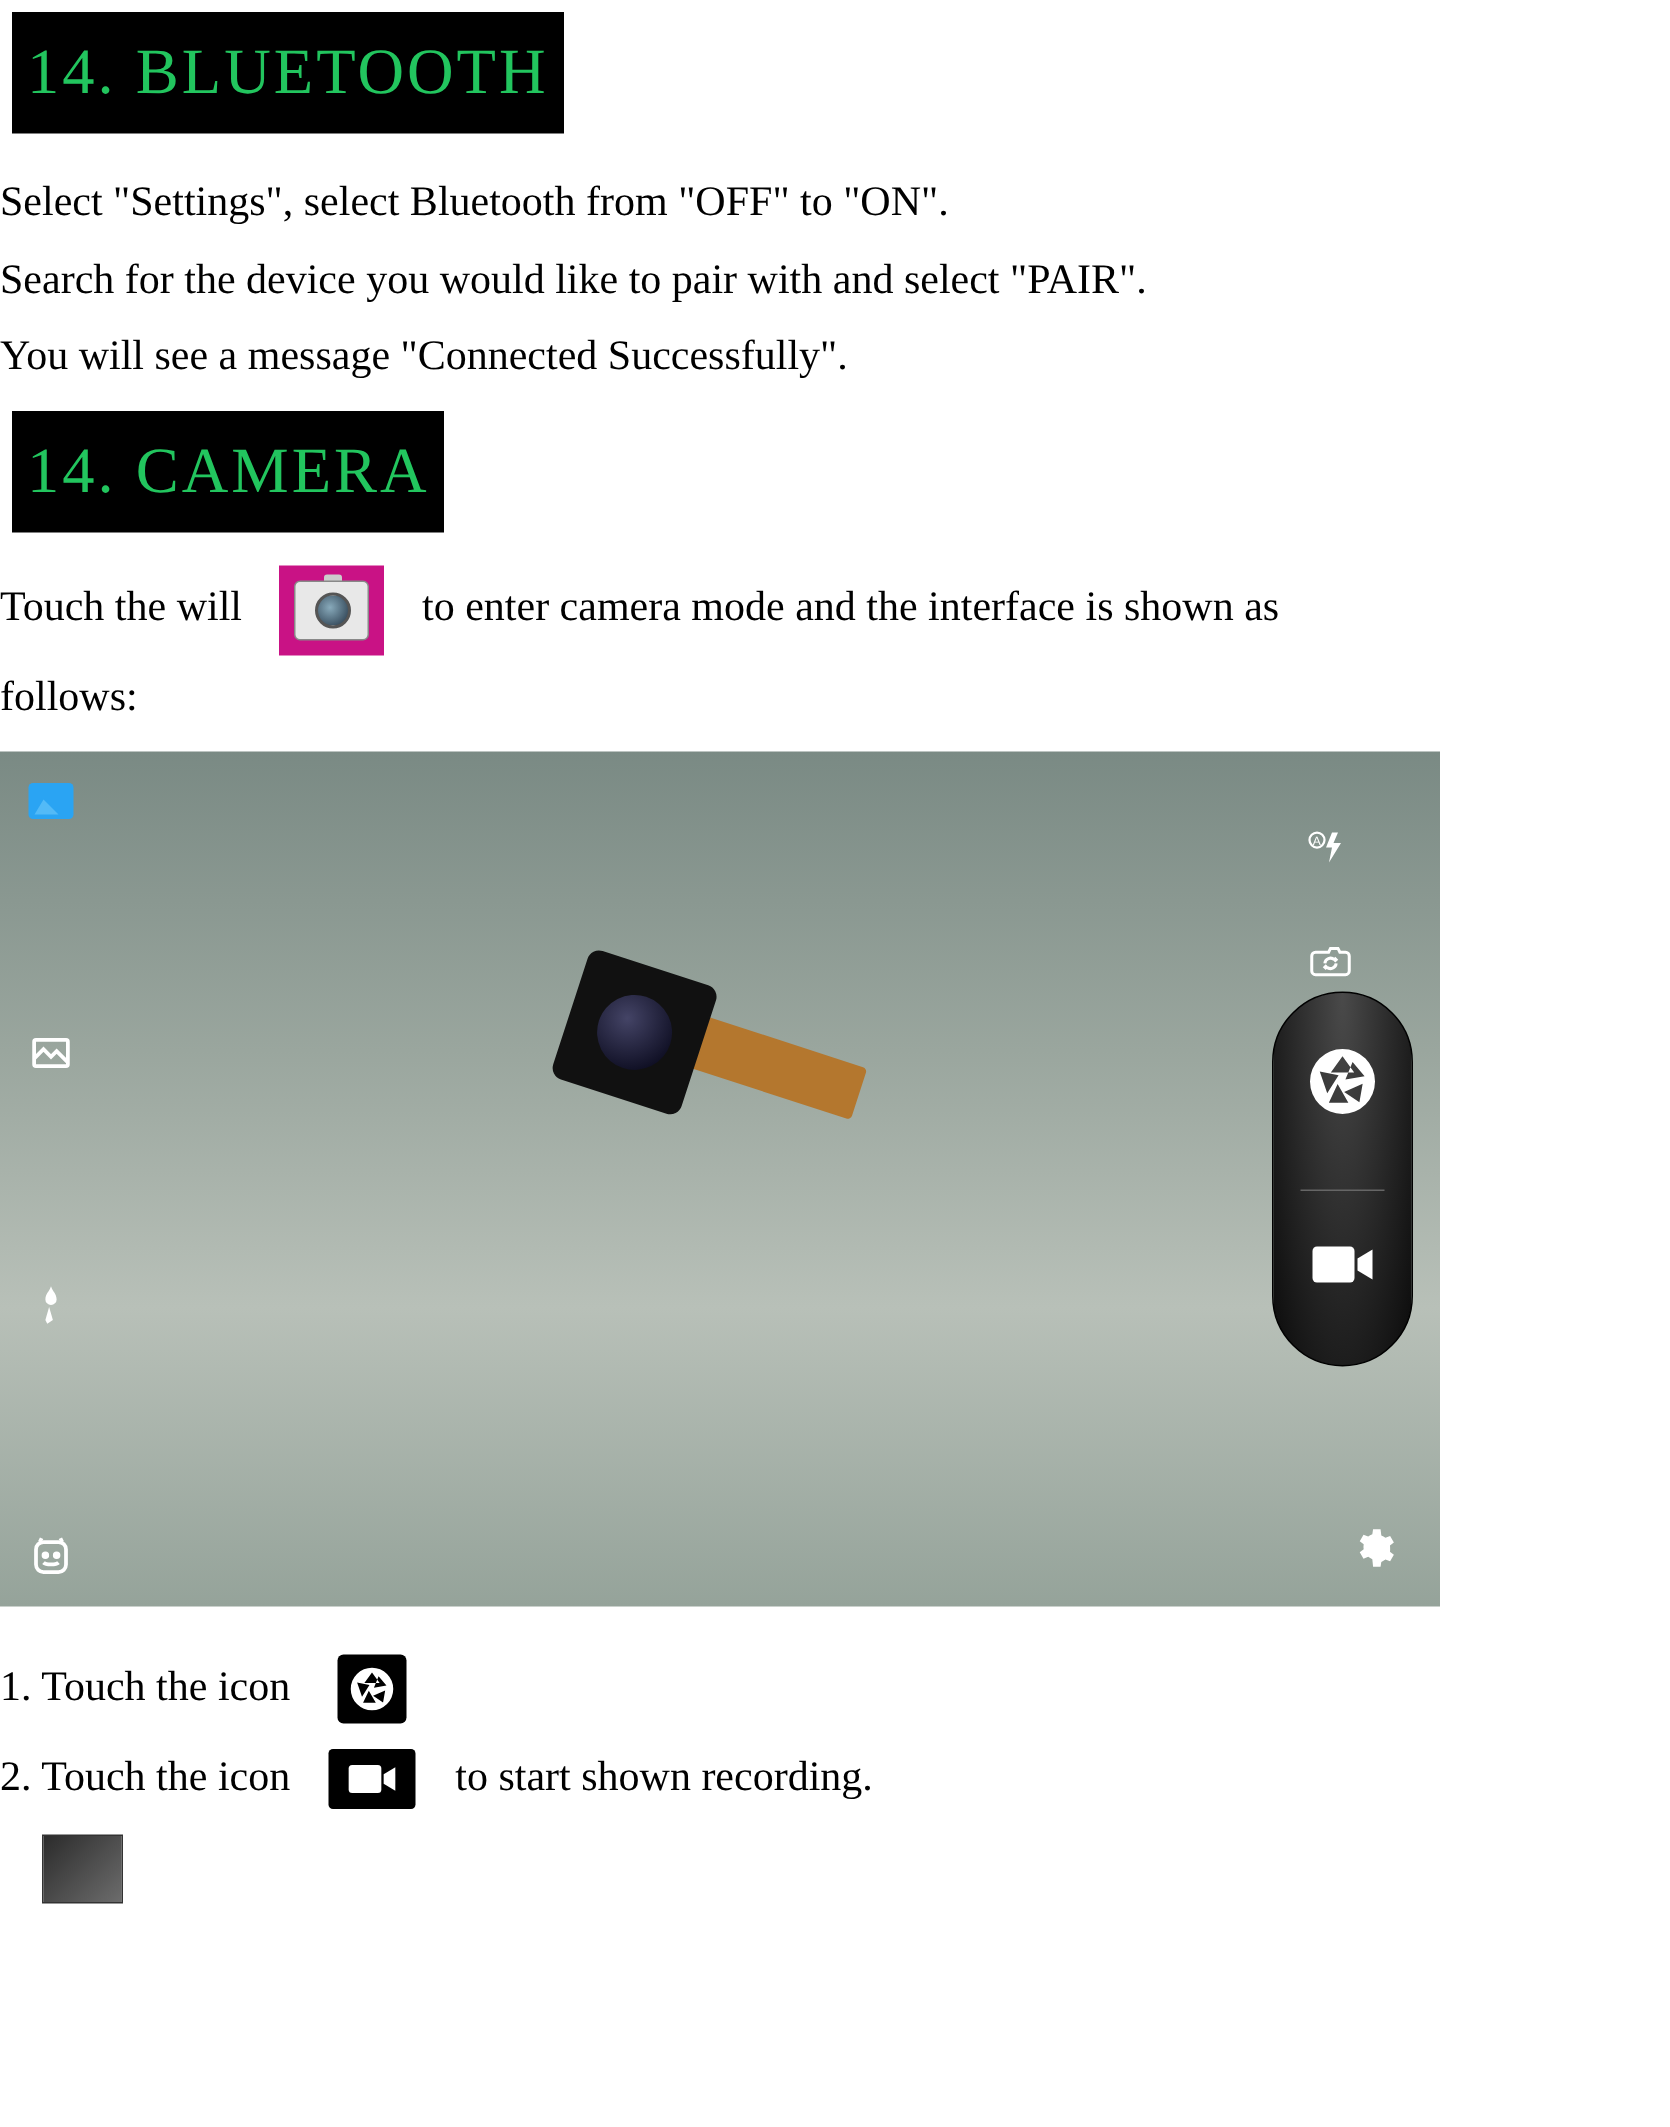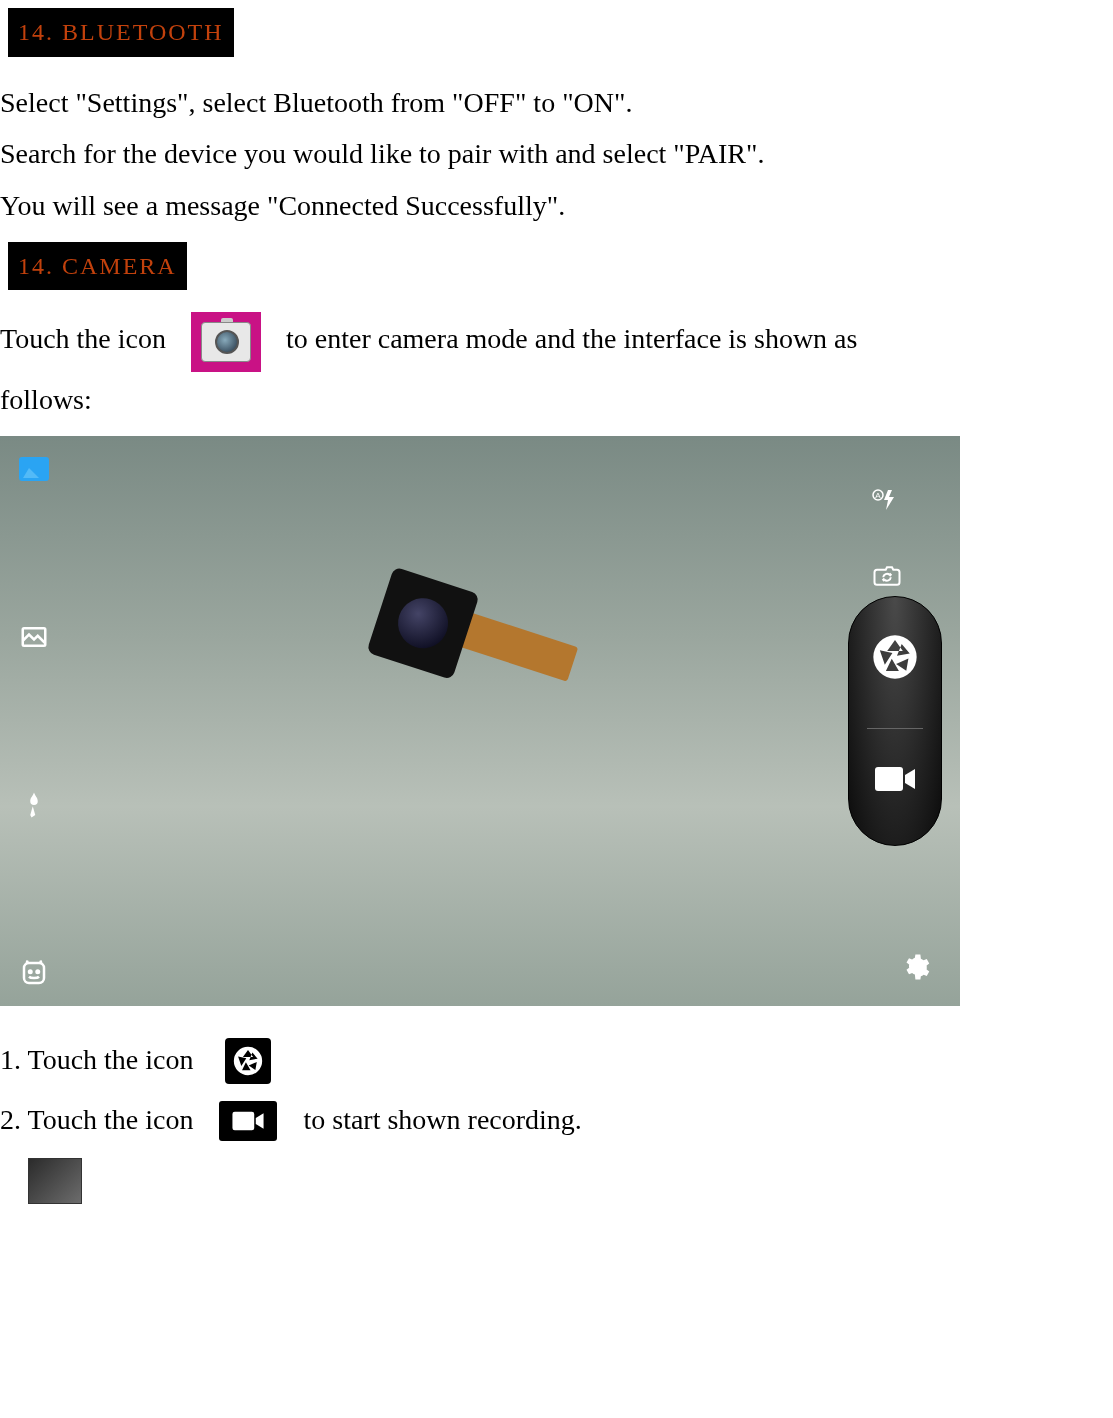--- a/index.html
+++ b/index.html
@@ -8,23 +8,23 @@
       font-size: 28px;
       color: #000;
       background: #fff;
       width: 1113px;
       padding: 0;
       line-height: 1.7;
     }
     .section-heading {
       display: inline-block;
       background: #000;
-      color: #c2410c;
+      color: #22c55e;
       padding: 4px 10px;
-      font-size: 24px;
+      font-size: 43px;
       letter-spacing: 2px;
       font-family: "SimSun", "Times New Roman", serif;
       margin: 8px 0 18px 8px;
     }
     .para {
       margin: 4px 0 4px 0;
     }
     .camera-icon-inline {
       display: inline-block;
       vertical-align: middle;
@@ -222,21 +222,21 @@
 </p>
 <p class="para">
   <span>Search for the device you would like to pair with and select "</span><b>PAIR</b><span>".</span>
 </p>
 <p class="para">You will see a message "Connected Successfully".</p>
 
 
 <div class="section-heading">14.  CAMERA</div>
 
 <p class="para">
-  <span>Touch the icon</span>
+  <span>Touch the will</span>
   <span class="camera-icon-inline">
     <span class="cam-top"></span><span class="cam-body"></span><span class="cam-lens"></span>
   </span>
   <span>to enter camera mode and the interface is shown as</span>
 </p>
 <p class="para">follows:</p>
 
 
 <div class="camera-screenshot">
 

